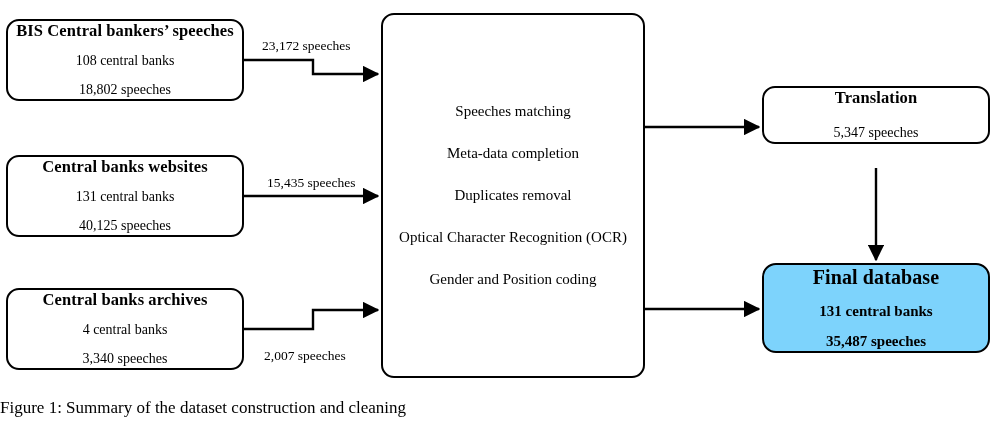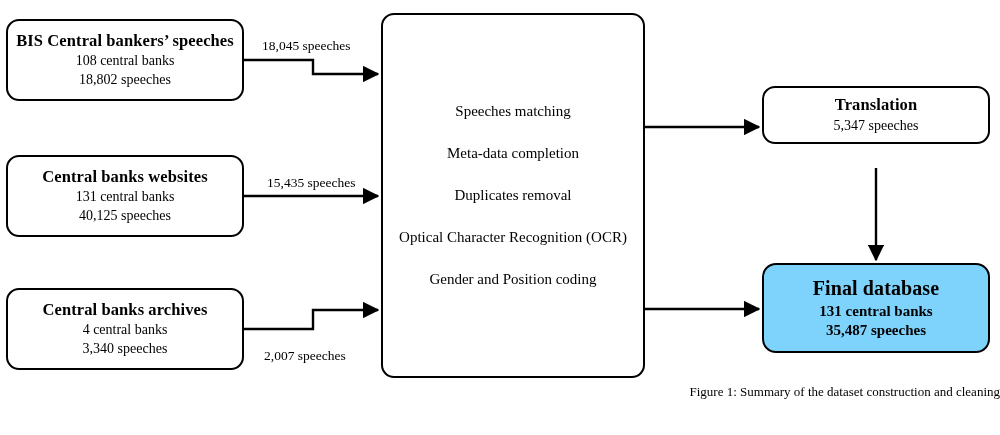--- a/index.html
+++ b/index.html
@@ -26,21 +26,21 @@
   
   .node {
     position: absolute;
     box-sizing: border-box;
     border: 2.2px solid #000;
     border-radius: 13px;
     background: #ffffff;
     display: flex;
     flex-direction: column;
     align-items: center;
-    justify-content: center;
+    justify-content: space-between;
     text-align: center;
     z-index: 3;
   }
   .node .title {
     font-weight: bold;
     font-size: 16.5px;
     line-height: 1.22;
     letter-spacing: .1px;
     white-space: nowrap;
   }
@@ -109,24 +109,24 @@
     width: 1000px;
     height: 435px;
     z-index: 2;
     pointer-events: none;
   }
 
   
   #caption {
     position: absolute;
     left: 0;
-    top: 384px;
+    top: 398px;
     width: 1000px;
-    text-align: right;
-    font-size: 13px;
+    text-align: left;
+    font-size: 17px;
     line-height: 1.2;
     color: #000;
     white-space: nowrap;
   }
 </style>
 </head>
 <body>
 
 <div id="diagram-root">
 
@@ -161,21 +161,21 @@
     <div class="sub">131 central banks</div>
     <div class="sub">40,125 speeches</div>
   </div>
 
   <div class="node" id="src-arch">
     <div class="title">Central banks archives</div>
     <div class="sub">4 central banks</div>
     <div class="sub">3,340 speeches</div>
   </div>
 
-  <div class="edge-label" id="label-bis">18,045 speeches</div>
+  <div class="edge-label" id="label-bis">23,172 speeches</div>
   <div class="edge-label" id="label-web">15,435 speeches</div>
   <div class="edge-label" id="label-arch">2,007 speeches</div>
 
   <div class="node" id="process">
     <div class="proc-line">Speeches matching</div>
     <div class="proc-line">Meta-data completion</div>
     <div class="proc-line">Duplicates removal</div>
     <div class="proc-line">Optical Character Recognition (OCR)</div>
     <div class="proc-line">Gender and Position coding</div>
   </div>

